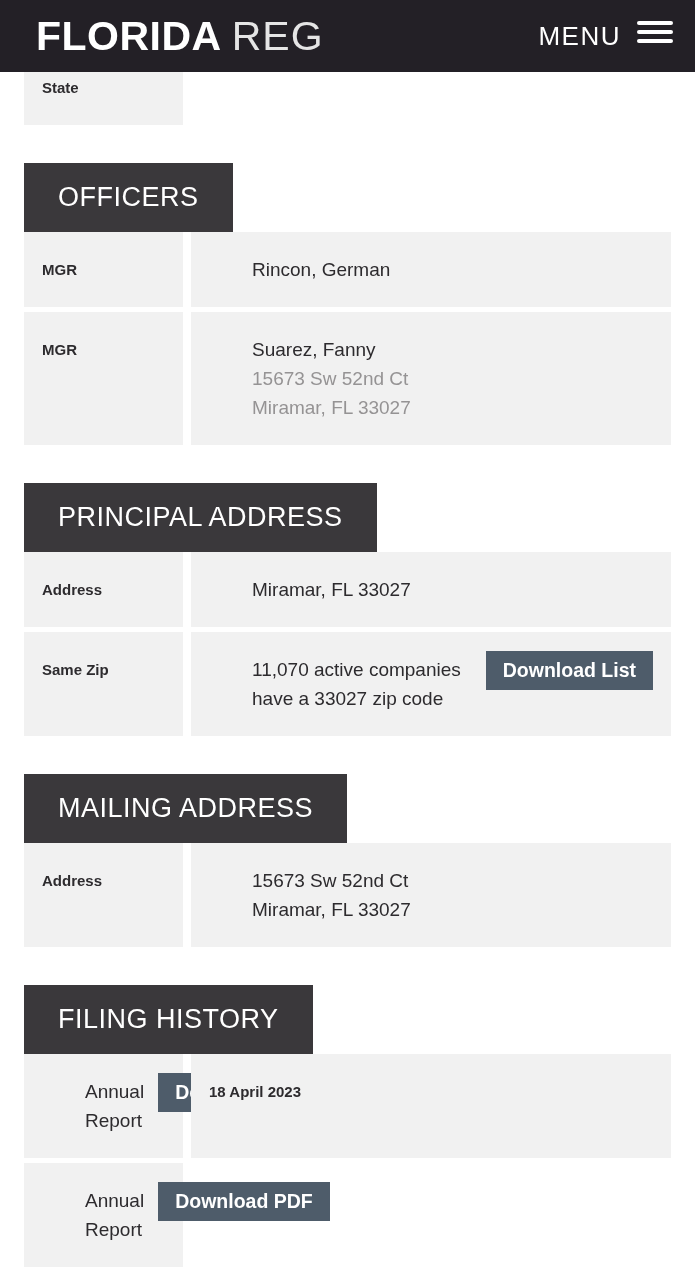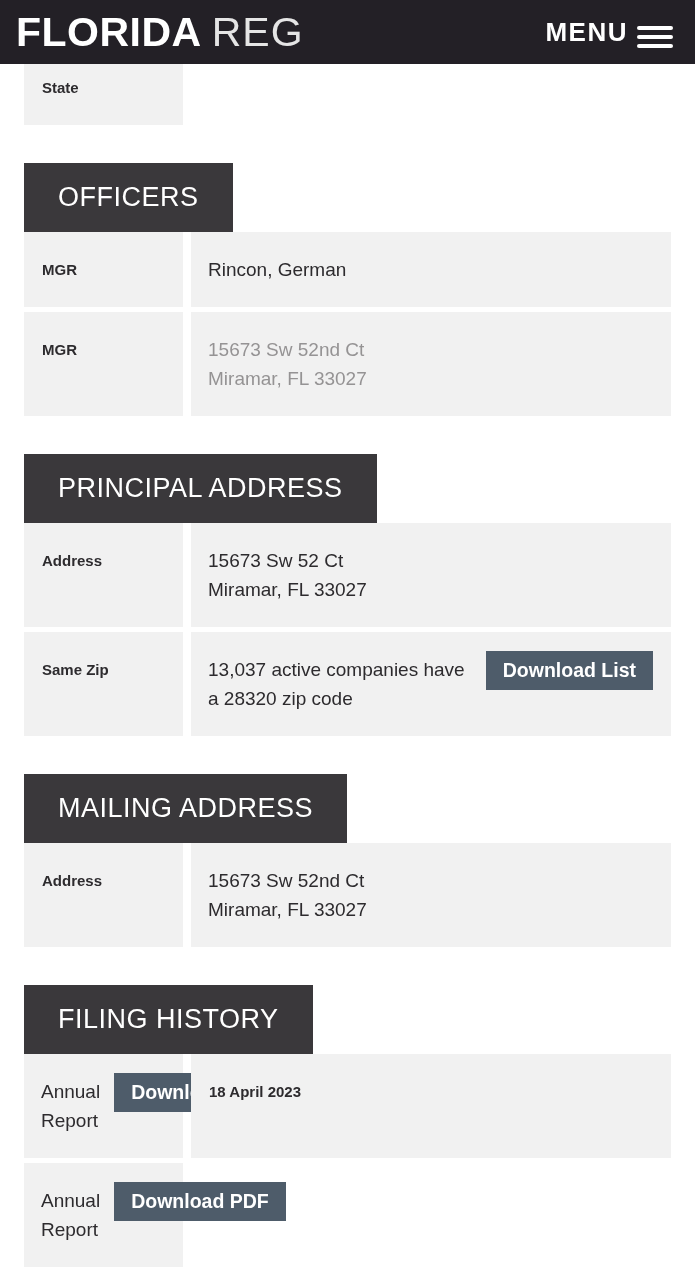--- a/index.html
+++ b/index.html
@@ -6,47 +6,47 @@
   html, body { background: #ffffff; }
   body {
     width: 695px; height: 1280px;
     position: relative; overflow: hidden;
     font-family: "Liberation Sans", "DejaVu Sans", sans-serif;
     color: #2d2b2e;
   }
 
   
   .app-header {
-    position: absolute; top: 0; left: 0; right: 0; height: 64px;
+    position: absolute; top: 0; left: 0; right: 0; height: 72px;
     background: #232026; z-index: 20;
     display: flex; align-items: center; justify-content: space-between;
-    padding: 0 22px 0 16px;
+    padding: 0 22px 0 36px;
   }
   .brand { display: flex; align-items: baseline; gap: 10px; color: #ffffff; cursor: pointer; }
   .brand-bold  { font-size: 41px; font-weight: 800; letter-spacing: 0.5px; }
   .brand-light { font-size: 41px; font-weight: 250; letter-spacing: 1px; color: #e5e5e5; }
   .menu-btn {
-    display: flex; align-items: flex-end; gap: 9px;
+    display: flex; align-items: flex-start; gap: 16px;
     background: none; border: none; color: #ffffff; cursor: pointer;
-    font-family: inherit; font-size: 26px; font-weight: 700; letter-spacing: 1.5px;
+    font-family: inherit; font-size: 26px; font-weight: 400; letter-spacing: 1.5px;
   }
   .hamburger { display: flex; flex-direction: column; justify-content: space-between; width: 36px; height: 22px; }
   .hamburger span { display: block; height: 4px; background: #ffffff; border-radius: 2px; }
 
   
   main { padding: 76px 24px 0 24px; }
 
   .tbl { display: grid; grid-template-columns: 159px 1fr; gap: 5px 8px; }
   .cell { background: #f1f1f1; }
   .lab {
     padding: 23px 14px 23px 18px;
     font-size: 15px; font-weight: 700; line-height: 29px;
   }
   .val { padding: 23px 18px 23px 17px; font-size: 19px; line-height: 29px; }
-  .val .line { min-height: 29px; }
+  .val .line { min-height: 29px; margin-left: 44px; }
   .muted { color: #959394; }
 
   .tbl.state-partial { margin-top: -26px; }
   .tbl.state-partial .lab, .tbl.state-partial .val { padding-top: 23px; padding-bottom: 23px; }
 
   .section { margin-top: 38px; }
   .sec-title {
     display: inline-block;
     background: #3a383b; color: #ffffff;
     font-size: 27px; font-weight: 500; letter-spacing: 0.5px;
@@ -92,39 +92,39 @@
 
   <section class="section">
     <h2 class="sec-title">OFFICERS</h2>
     <div class="tbl">
       <div class="cell lab">MGR</div>
       <div class="cell val">
         <div class="line">Rincon, German</div>
       </div>
       <div class="cell lab">MGR</div>
       <div class="cell val">
+        <div class="line">Suarez, Fanny</div>
         <div class="line muted">15673 Sw 52nd Ct</div>
         <div class="line muted">Miramar, FL 33027</div>
       </div>
     </div>
   </section>
 
   <section class="section">
     <h2 class="sec-title">PRINCIPAL ADDRESS</h2>
     <div class="tbl">
       <div class="cell lab">Address</div>
       <div class="cell val">
-        <div class="line">15673 Sw 52 Ct</div>
         <div class="line">Miramar, FL 33027</div>
       </div>
       <div class="cell lab">Same Zip</div>
       <div class="cell val">
         <div class="val-flex">
           <div class="lines">
-            <div class="line">13,037 active companies have a 28320 zip code</div>
+            <div class="line">11,070 active companies have a 33027 zip code</div>
           </div>
           <button class="btn">Download List</button>
         </div>
       </div>
     </div>
   </section>
 
   <section class="section">
     <h2 class="sec-title">MAILING ADDRESS</h2>
     <div class="tbl">

